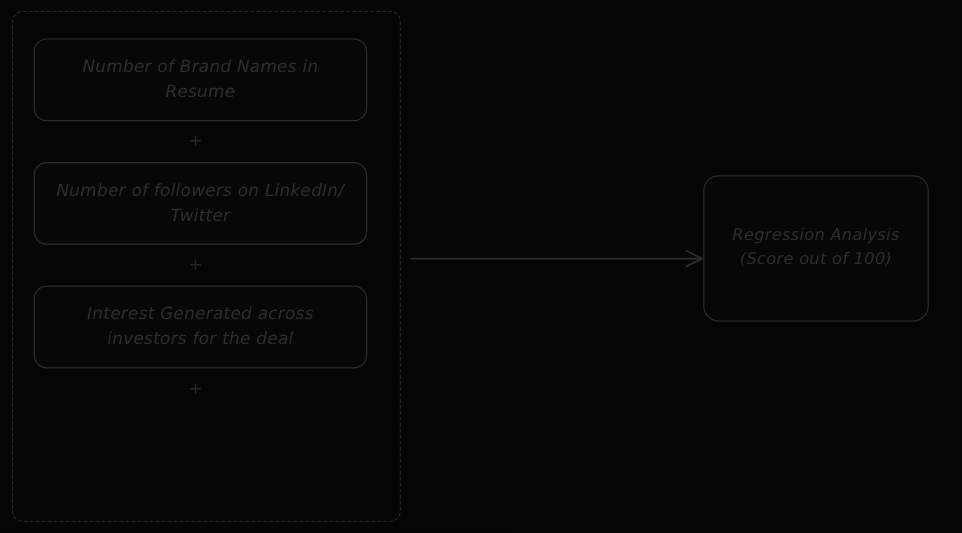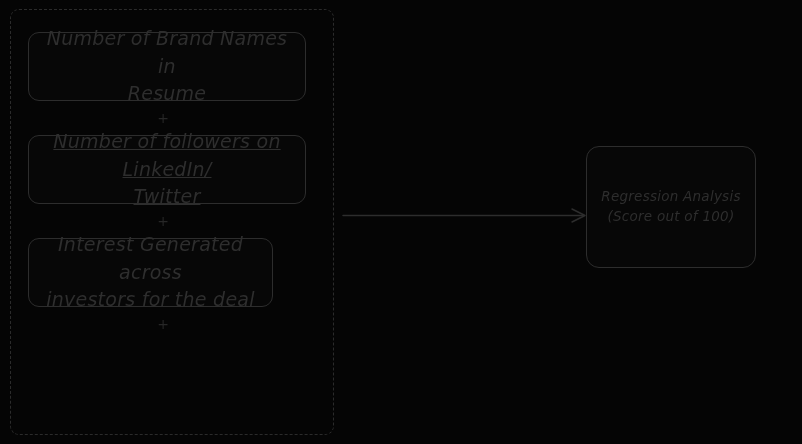--- a/index.html
+++ b/index.html
@@ -44,36 +44,36 @@
     background: #070707;
     display: flex;
     align-items: center;
     justify-content: center;
     text-align: center;
     padding: 4px 8px;
   }
 
   .node-label {
     color: #2e2e2e;
-    font-size: 19px;
+    font-size: 14px;
     line-height: 1.45;
     letter-spacing: 0.25px;
     white-space: pre-line;
     font-family: "DejaVu Sans", sans-serif;
     font-style: italic;
     font-weight: 400;
   }
 
   #node-brand-names { left: 28px; top: 32px;  width: 278px; height: 69px; }
   #node-followers   { left: 28px; top: 135px; width: 278px; height: 69px; }
-  #node-interest    { left: 28px; top: 238px; width: 245px; height: 69px; }
+  #node-interest    { left: 28px; top: 238px; width: 278px; height: 69px; }
   #node-sentiment   { left: 28px; top: 344px; width: 278px; height: 69px; }
 
   
-  #node-followers .node-label { width: 292px; text-decoration: underline; }
+  #node-followers .node-label { width: 292px; }
 
   
   .plus {
     position: absolute;
     width: 18px;
     height: 18px;
     color: #272727;
     font-size: 14px;
     line-height: 18px;
     text-align: center;
@@ -92,21 +92,21 @@
     width: 250px;
     height: 40px;
   }
   #arrow-connector svg { display: block; }
 
   
   #node-regression {
     position: absolute;
     left: 586px;
     top: 146px;
-    width: 170px;
+    width: 188px;
     height: 122px;
     box-sizing: border-box;
     border: 1.5px solid #2d2d2d;
     border-radius: 13px;
     background: #070707;
     display: flex;
     align-items: center;
     justify-content: center;
     text-align: center;
     padding: 2px 10px;

